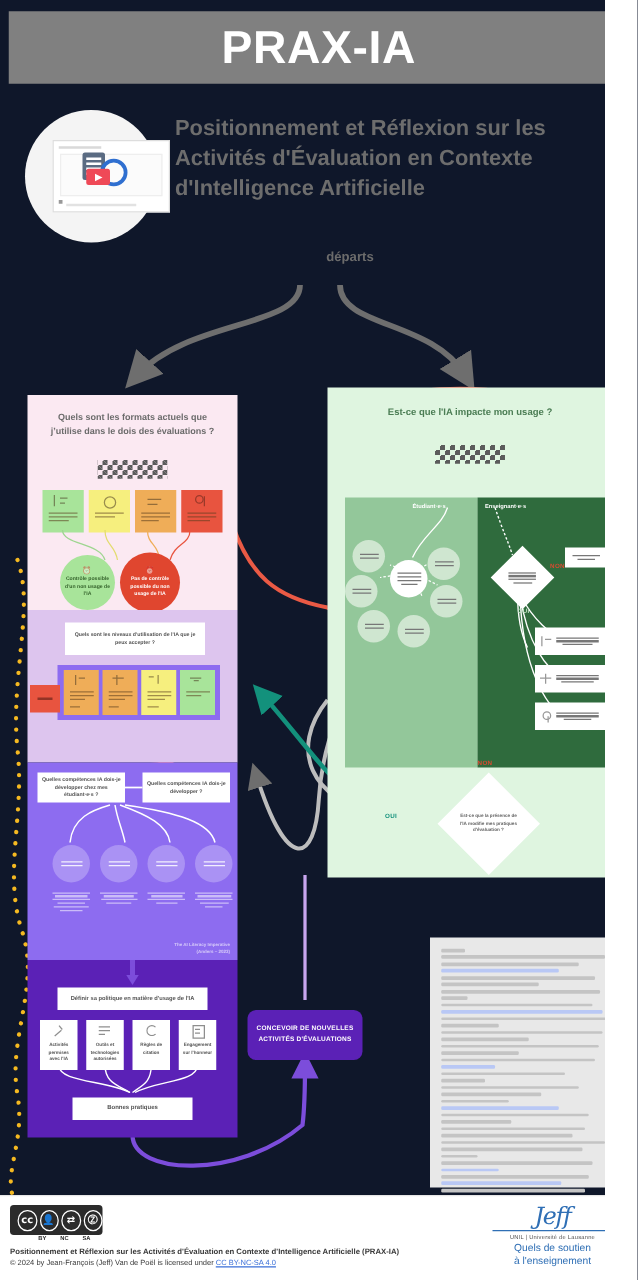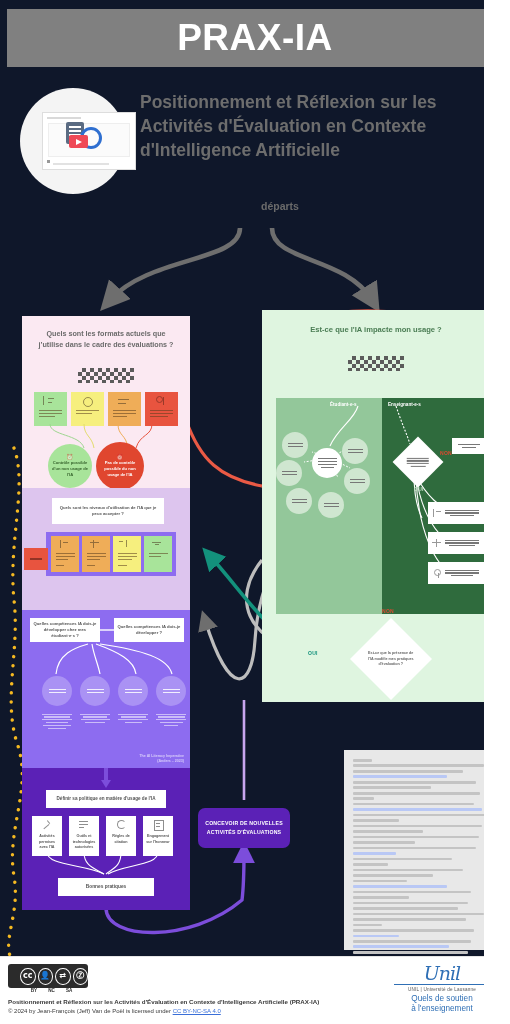--- a/index.html
+++ b/index.html
@@ -120,21 +120,21 @@
   
   #doc-panel{left:344px;top:750px;width:152px;height:200px;background:#e8e8e8;}
   #doc-inner{position:absolute;left:9px;top:9px;right:9px;bottom:9px;}
   .docline{height:2.6px;background:#c4c4c4;margin-bottom:2.9px;border-radius:1px;}
   .docline.blue{background:#b9c8f5;}
 
   
   .footer{position:absolute;left:0;bottom:0;width:510px;height:68px;background:#fff;border-top:0;}
   .cc{
     position:absolute;left:8px;top:8px;width:70px;height:24px;
-    background:#2b2b2b;border-radius:3px;display:flex;align-items:center;padding-left:10px;
+    background:#2b2b2b;border-radius:3px;display:flex;align-items:center;padding-left:4px;
   }
   .cc .bulb{
     width:15px;height:15px;border-radius:50%;border:1.6px solid #fff;margin-left:2px;
     display:flex;align-items:center;justify-content:center;color:#fff;font-size:8px;font-weight:bold;
     font-family:"DejaVu Sans",sans-serif;line-height:1;
   }
   .cc-labels{position:absolute;left:8px;top:32px;width:70px;display:flex;color:#2b2b2b;font-size:4.6px;font-weight:bold;}
   .cc-labels span{flex:1;text-align:center;}
   .foot-t1{position:absolute;left:8px;top:42px;font-size:6.2px;font-weight:bold;color:#3a3a3a;}
   .foot-t2{position:absolute;left:8px;top:52px;font-size:6px;color:#3a3a3a;}
@@ -216,21 +216,21 @@
     <path d="M244,700 C244,740 244,770 244,800" stroke="#c8a6ef" stroke-width="2.6" fill="none"></path>
 
     <path d="M14,448 C28,486 8,540 14,600 C20,652 2,700 18,746 C32,790 6,830 14,876 C20,912 4,936 10,956" stroke="#f5b921" stroke-width="3.4" fill="none" stroke-linecap="round" stroke-dasharray="0.1 9"></path>
 
     <path d="M496,448 C482,486 502,540 496,600 C490,652 506,700 492,746" stroke="#f5b921" stroke-width="3.4" fill="none" stroke-linecap="round" stroke-dasharray="0.1 9"></path>
   </svg>
 
   <div class="panel" id="left-col">
 
     <div class="sec-pink">
-      <div class="q-head">Quels sont les formats actuels que j’utilise dans le cadre des évaluations ?</div>
+      <div class="q-head">Quels sont les formats actuels que j’utilise dans le dois des évaluations ?</div>
       <div class="checker" style="top:52px"></div>
       <div class="card-row" style="left:12px;top:76px">
         <div class="mini-card" style="background:#a8e49a">
           <div class="ic">
               <span style="left:0;top:0;width:1.4px;height:9px"></span>
               <span style="left:5px;top:2px;width:6px;height:1.2px"></span>
               <span style="left:5px;top:6px;width:4px;height:1.2px"></span>
             </div>
           <div class="ln" style="top:18px;width:23px"></div>
             <div class="ln" style="top:21px;width:23px"></div>
@@ -648,21 +648,21 @@
       <span style="flex:0 0 17px"></span>
       <span>BY</span>
       <span>NC</span>
       <span>SA</span>
     </div>
     <div class="foot-t1">Positionnement et Réflexion sur les Activités d'Évaluation en Contexte d'Intelligence Artificielle (PRAX-IA)</div>
     <div class="foot-t2">
       <span>© 2024 by  Jean-François (Jeff) Van de Poël is licensed under </span><a href="#">CC BY-NC-SA 4.0</a>
     </div>
     <div class="unil">
-      <div class="unil-mark">Unil</div>
+      <div class="unil-mark">Jeff</div>
       <div class="unil-rule"></div>
       <div class="unil-sub">UNIL | Université de Lausanne</div>
       <div class="unil-cse">
         <div>Quels de soutien</div>
         <div>à l'enseignement</div>
       </div>
     </div>
   </div>
 
 </div>

